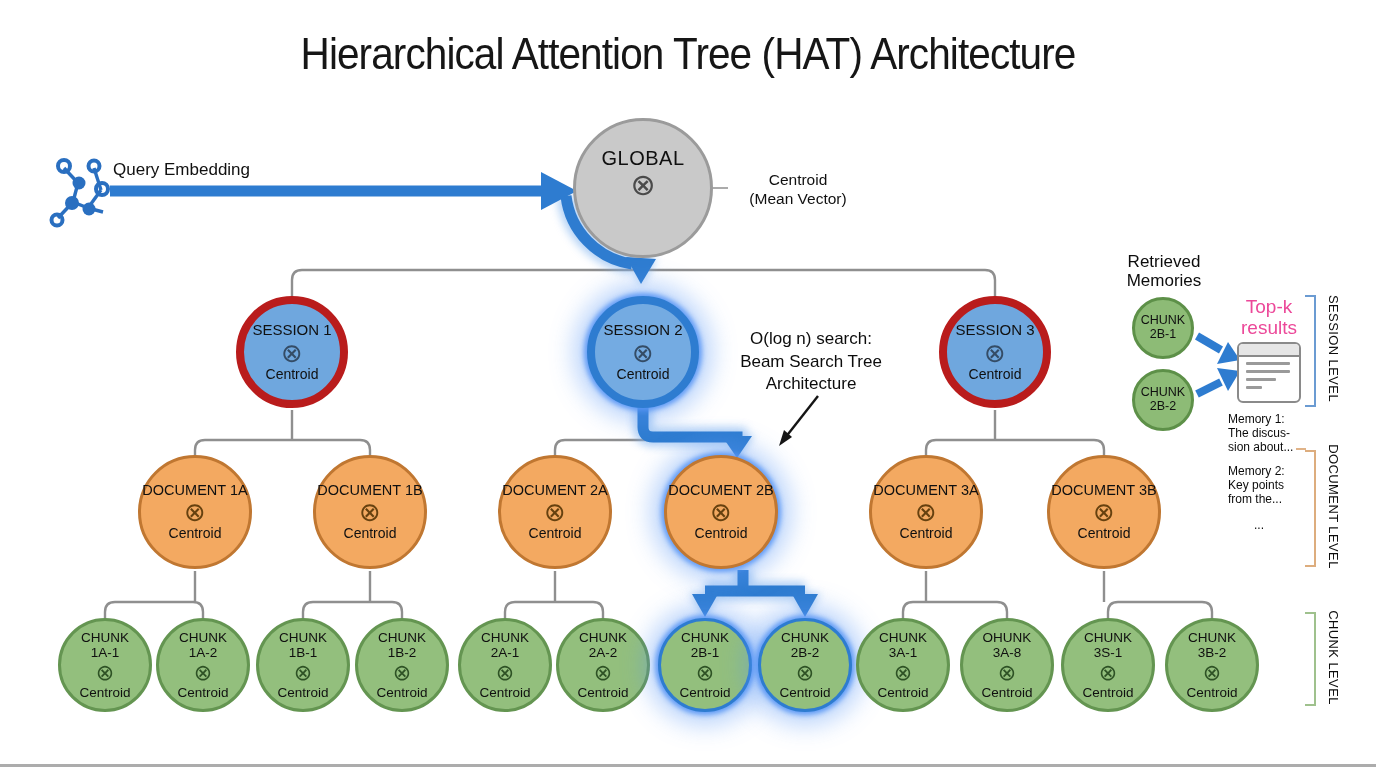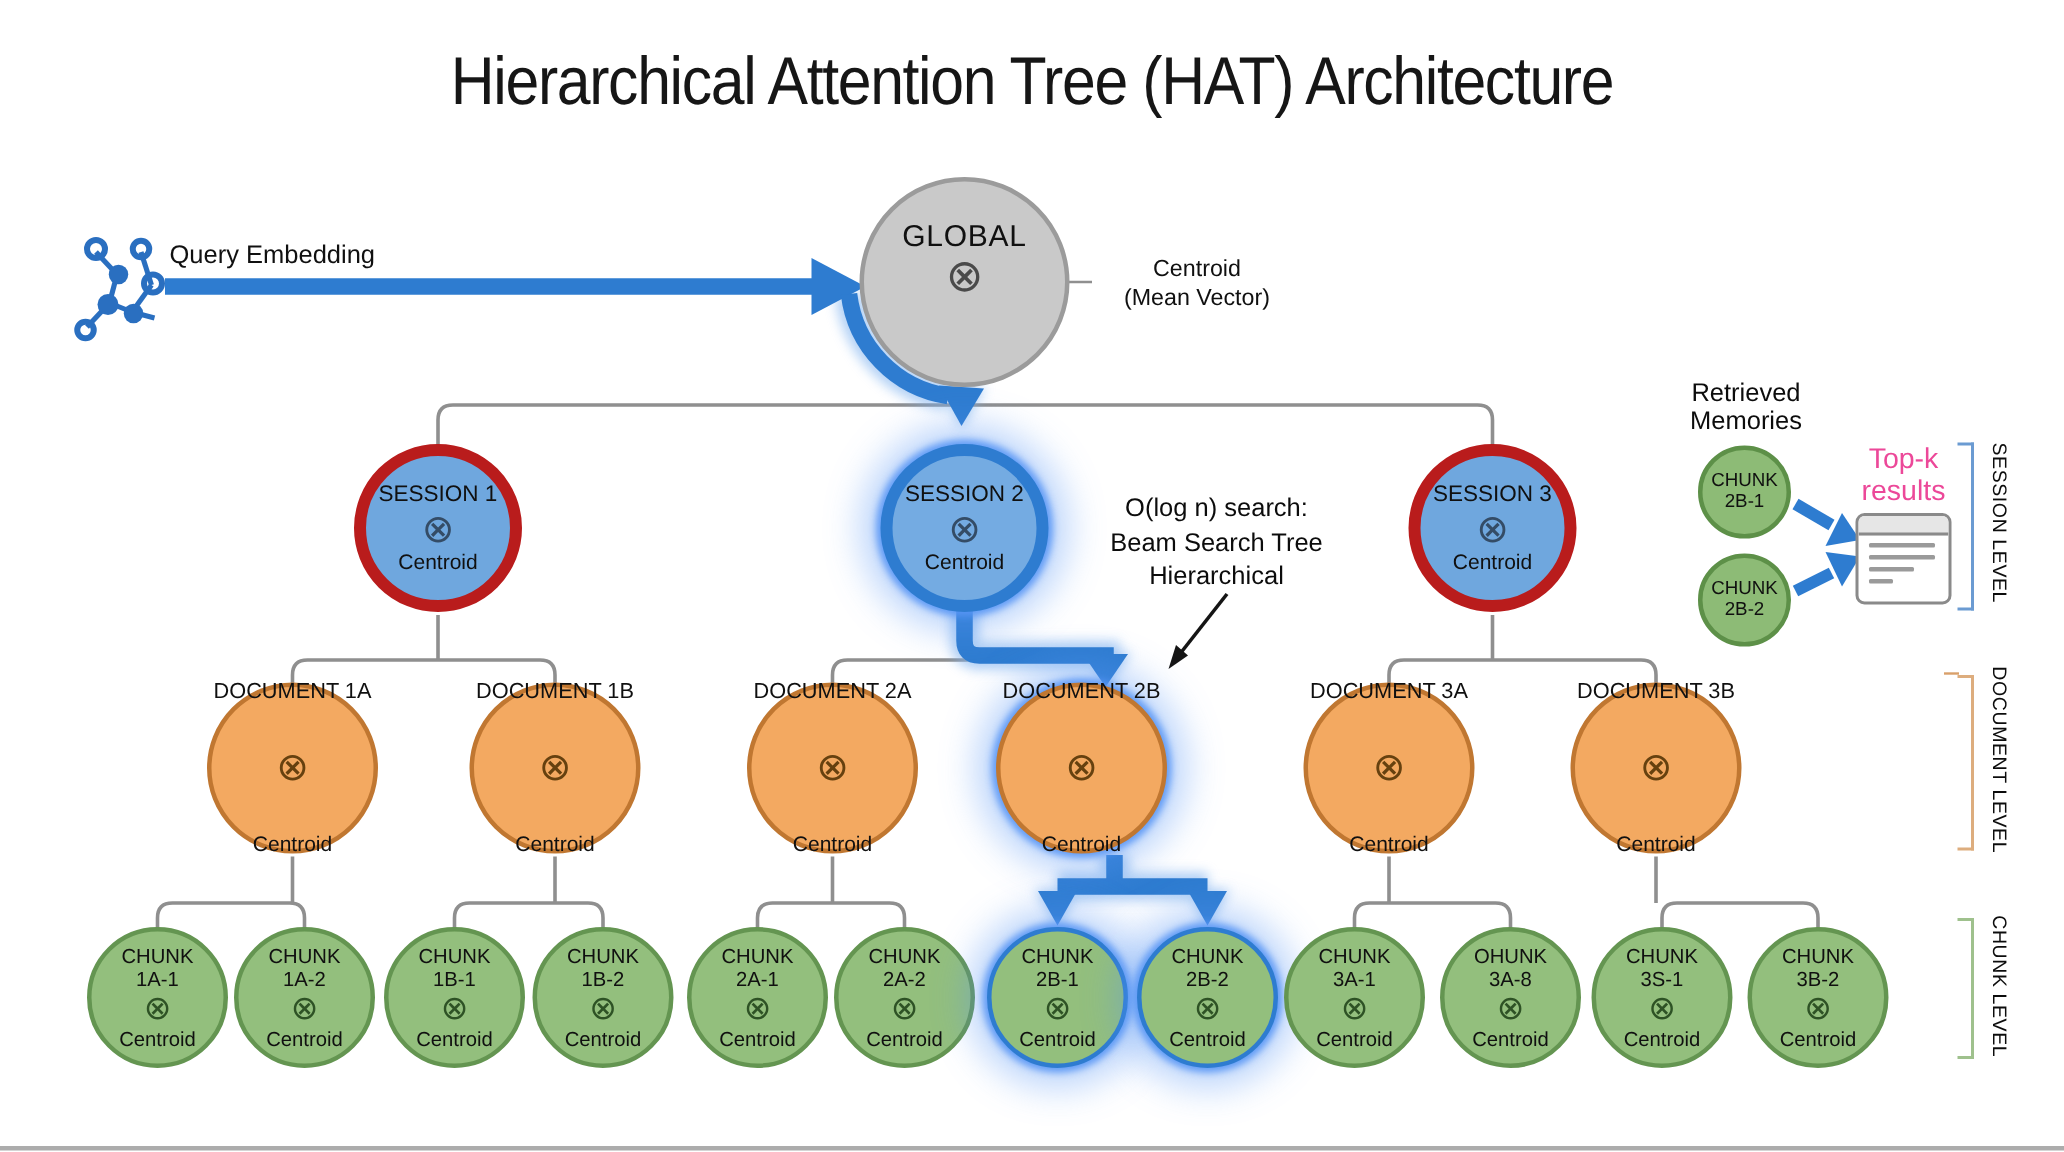--- a/index.html
+++ b/index.html
@@ -8,21 +8,21 @@
   .abs{position:absolute;}
 
   .main-title{left:0;top:28px;width:1376px;text-align:center;font-size:45px;font-weight:400;
               letter-spacing:-1px;transform:scaleX(0.9);color:#161616;}
 
   
   .node{position:absolute;border-radius:50%;display:flex;flex-direction:column;align-items:center;
         justify-content:center;text-align:center;box-sizing:border-box;line-height:1.12;}
   .global{width:140px;height:140px;background:#c9c9c9;border:3px solid #9b9b9b;padding-bottom:28px;}
   .session{width:112px;height:112px;background:#6fa7de;border:8px solid #b91c1c;}
-  .doc{width:114px;height:114px;background:#f3a961;border:3px solid #c07731;gap:29px;}
+  .doc{width:114px;height:114px;background:#f3a961;border:3px solid #c07731;}
   .chunk{width:94px;height:94px;background:#93bf7d;border:3px solid #649551;}
   .mini{width:62px;height:62px;background:#8dbb76;border:3px solid #5d9048;}
 
   .hl{box-shadow:0 0 5px 3px rgba(88,150,245,.9), 0 0 24px 13px rgba(88,150,245,.42);}
   .session.hl{border-color:#2e7cd0;background:#74abe2;}
   .chunk.hl{border-color:#2e7cd0;}
 
   .nt{font-size:15px;color:#101010;}
   .global .nt{font-size:20px;letter-spacing:.5px;}
   .doc .nt{font-size:14.5px;}
@@ -175,21 +175,21 @@
   </div>
   <div class="node session" style="left:939px;top:296px;">
     <div class="nt">SESSION 3</div>
     <div class="sym">⊗</div>
     <div class="nc">Centroid</div>
   </div>
 
   <div class="abs annotation">
     <div>O(log n) search:</div>
     <div>Beam Search Tree</div>
-    <div>Hierarchical</div>
+    <div>Architecture</div>
   </div>
 
   <div class="node doc" style="left:138px;top:455px;">
     <div class="nt">DOCUMENT 1A</div>
     <div class="sym">⊗</div>
     <div class="nc">Centroid</div>
   </div>
   <div class="node doc" style="left:313px;top:455px;">
     <div class="nt">DOCUMENT 1B</div>
     <div class="sym">⊗</div>
@@ -305,20 +305,30 @@
     <div>Top-k</div>
     <div>results</div>
   </div>
   <div class="abs docicon">
     <div class="hdr"></div>
     <div class="ln" style="width:44px"></div>
     <div class="ln" style="width:44px"></div>
     <div class="ln" style="width:30px"></div>
     <div class="ln" style="width:16px"></div>
   </div>
+  <div class="abs memories">
+    <div class="mline">Memory 1:</div>
+    <div class="mline">The discus-</div>
+    <div class="mline">sion about...</div>
+    <div class="gap"></div>
+    <div class="mline">Memory 2:</div>
+    <div class="mline">Key points</div>
+    <div class="mline">from the...</div>
+    <div class="dots">...</div>
+  </div>
 
   <div class="bracket" style="left:1305px;top:295px;height:112px;border-color:#6b9bd2;"></div>
   <div class="lvl" style="left:1268px;top:341px;">SESSION LEVEL</div>
 
   <div class="bracket" style="left:1305px;top:450px;height:117px;border-color:#ddad7e;"></div>
   <div class="lvl" style="left:1268px;top:499px;">DOCUMENT LEVEL</div>
 
   <div class="bracket" style="left:1305px;top:612px;height:94px;border-color:#9fc18d;"></div>
   <div class="lvl" style="left:1268px;top:650px;">CHUNK LEVEL</div>
 

